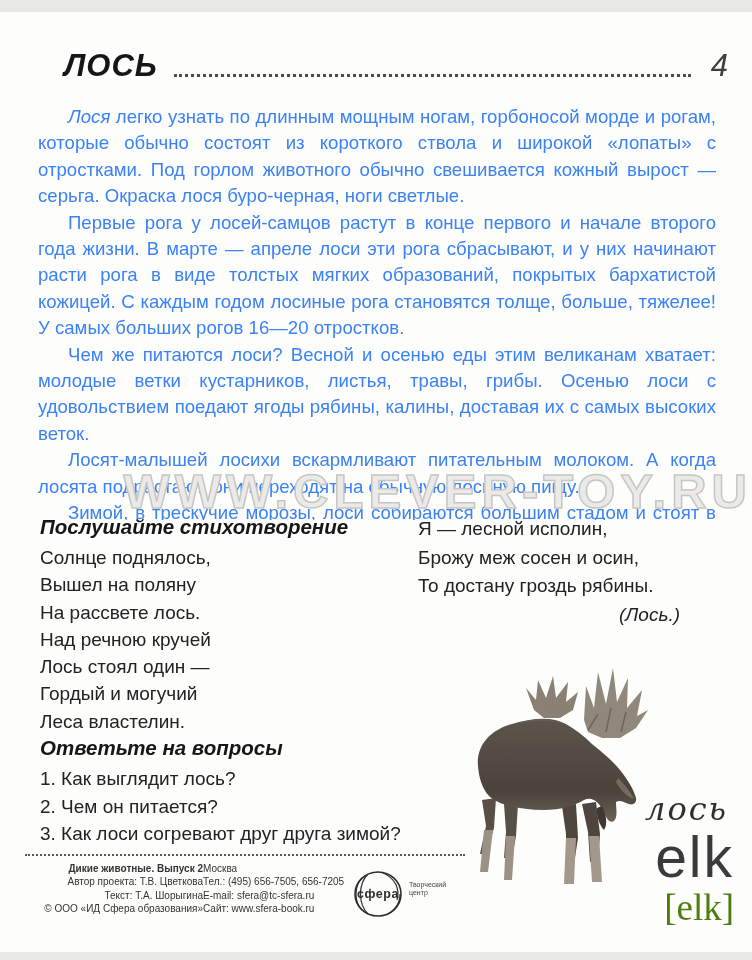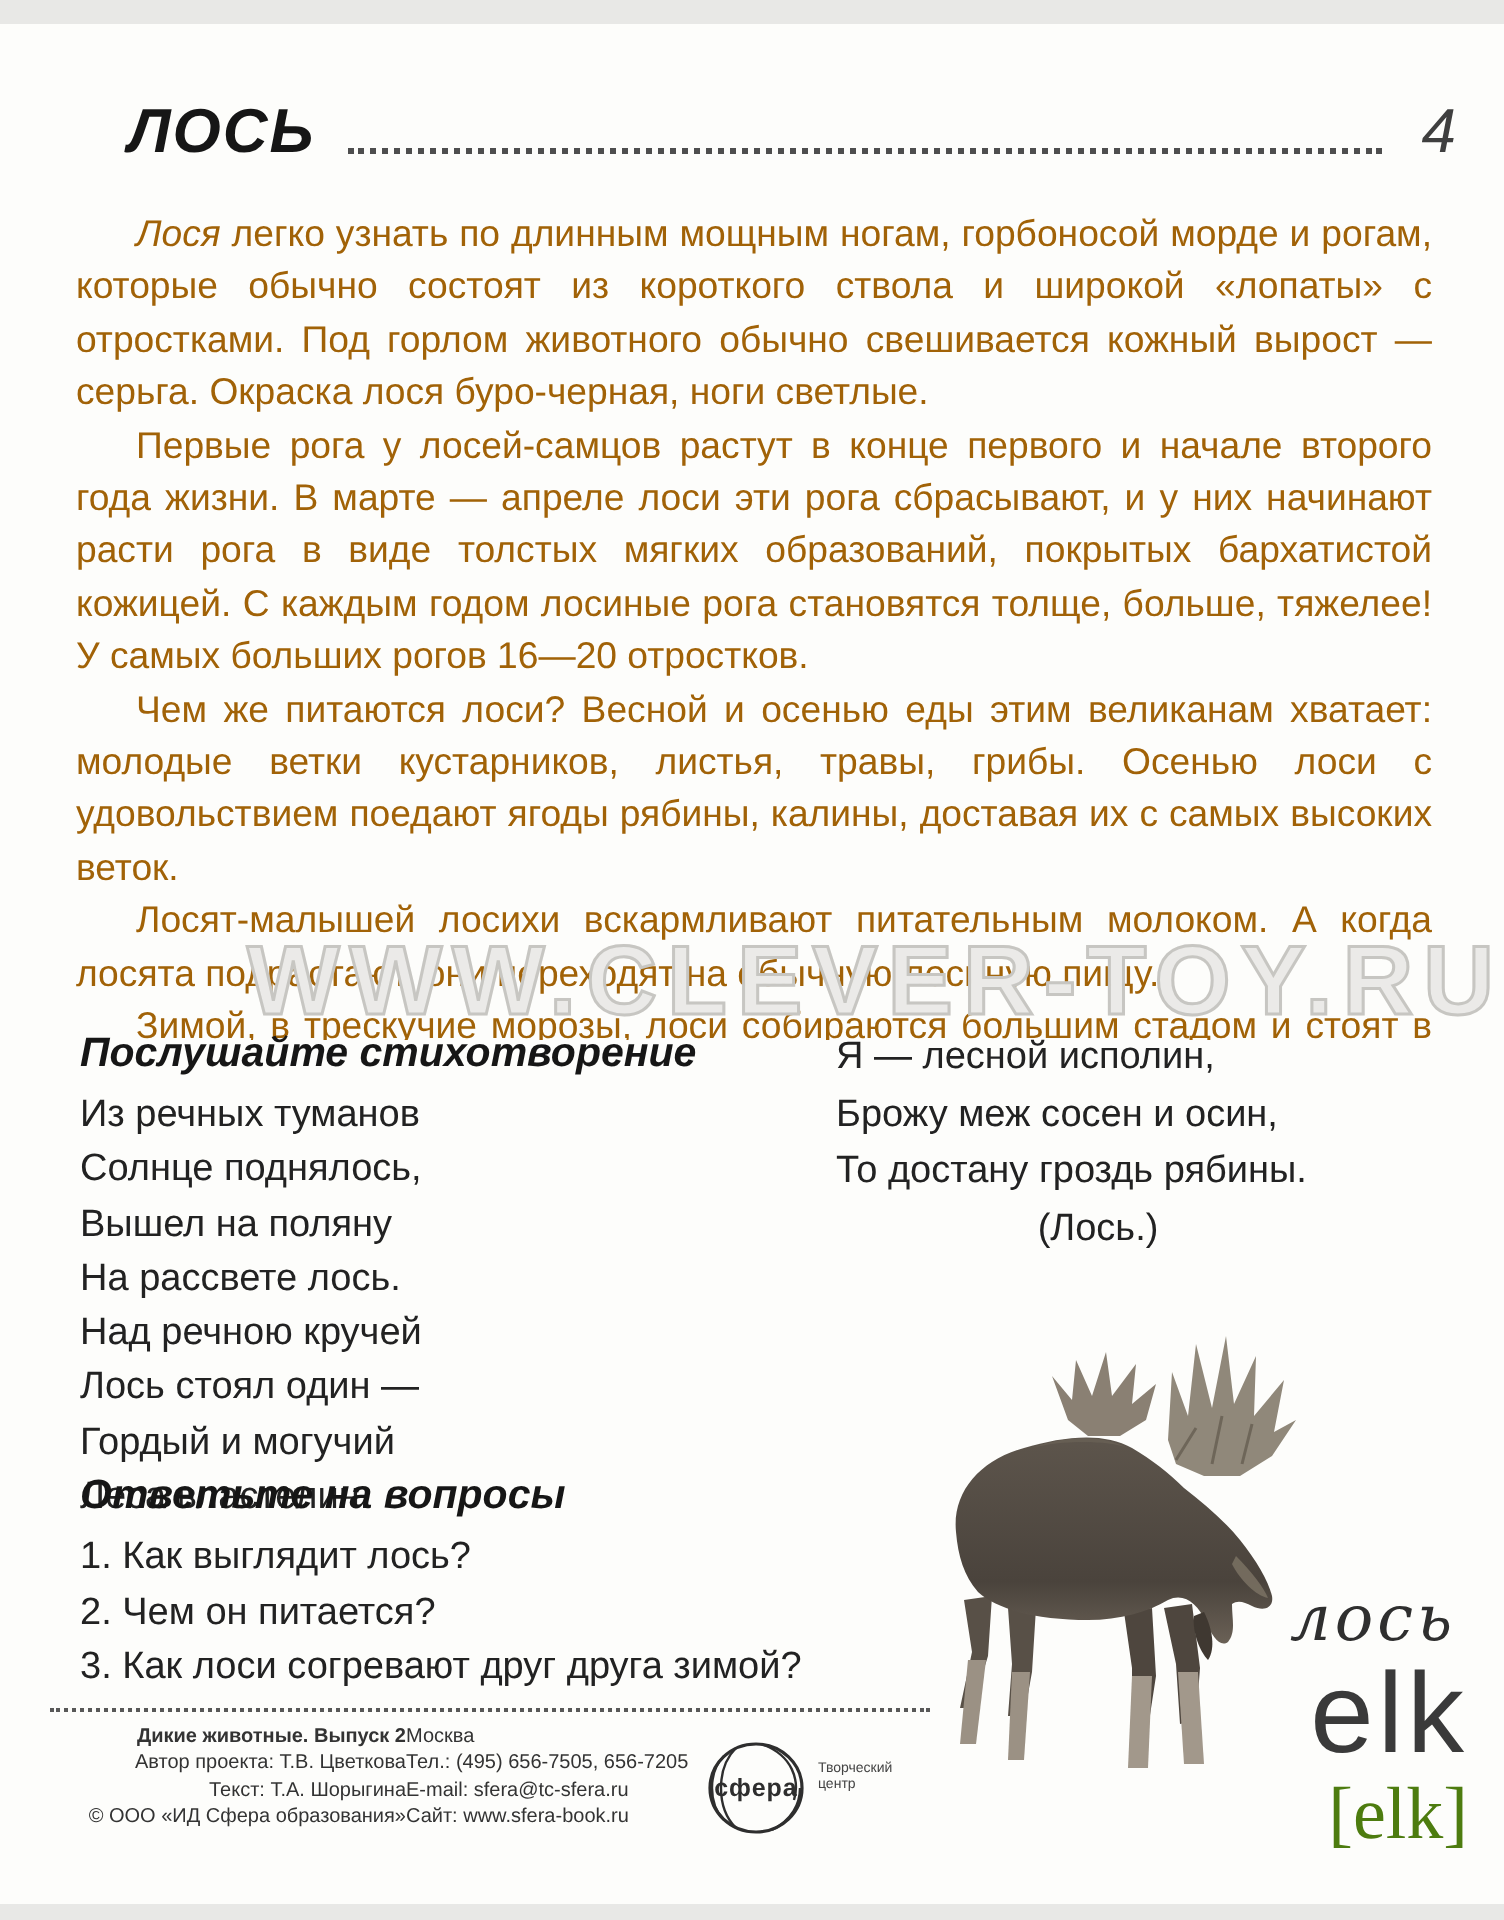--- a/index.html
+++ b/index.html
@@ -18,21 +18,21 @@
   .hdr-title {
     font-style:italic; font-weight:bold; font-size:31px; letter-spacing:1px;
     color:#161616; white-space:nowrap;
   }
   .hdr-dots { flex:1 1 auto; border-bottom:3.5px dotted #4e4e4e; margin-bottom:7px; }
   .hdr-num { font-style:italic; font-size:31px; color:#3f3f3f; padding-left:4px; }
 
   
   .article {
     position:absolute; top:92px; left:38px; width:678px; height:416px;
-    font-size:18.6px; line-height:26.4px; text-align:justify; color:#a16207;
+    font-size:18.6px; line-height:26.4px; text-align:justify; color:#3b82f6;
     overflow:hidden;
   }
   .article p { text-indent:30px; }
   .lead-italic { font-style:italic; }
 
   
   .watermark {
     position:absolute; top:448px; left:0; width:752px; text-align:right;
     font-weight:bold; font-size:49px; letter-spacing:5px; line-height:62px;
     color:rgba(255,255,255,0.50);
@@ -43,21 +43,21 @@
 
   
   .sec-heading {
     font-style:italic; font-weight:bold; font-size:20.5px; color:#161616;
     margin-bottom:5px; white-space:nowrap;
   }
   .poem  { position:absolute; top:503px; left:40px;  width:350px; font-size:19px; }
   .poem .line   { line-height:27.3px; }
   .riddle{ position:absolute; top:503px; left:418px; width:306px; font-size:19px; }
   .riddle .line { line-height:28.6px; }
-  .riddle-answer{ text-align:center; padding-right:44px; line-height:29px; }
+  .riddle-answer{ text-align:right; padding-right:44px; font-style:italic; line-height:29px; }
 
   .questions { position:absolute; top:724px; left:40px; width:440px; font-size:19px; }
   .questions .line { line-height:27.6px; }
 
   
   .moose { position:absolute; top:646px; left:456px; width:208px; height:232px; }
 
   
   .vocab { position:absolute; top:779px; right:18px; width:150px; text-align:right; z-index:4; }
   .vocab-ru {
@@ -112,21 +112,20 @@
     <p>Первые рога у лосей-самцов растут в конце первого и начале второго года жизни. В марте — апреле лоси эти рога сбрасывают, и у них начинают расти рога в виде толстых мягких образований, покрытых бархатистой кожицей. С каждым годом лосиные рога становятся толще, больше, тяжелее! У самых больших рогов 16—20 отростков.</p>
     <p>Чем же питаются лоси? Весной и осенью еды этим великанам хватает: молодые ветки кустарников, листья, травы, грибы. Осенью лоси с удовольствием поедают ягоды рябины, калины, доставая их с самых высоких веток.</p>
     <p>Лосят-малышей лосихи вскармливают питательным молоком. А когда лосята подрастают, они переходят на обычную лосиную пищу.</p>
     <p>Зимой, в трескучие морозы, лоси собираются большим стадом и стоят в заснеженном лесу, согревая друг друга теплом своих тел.</p>
   </div>
 
   <div class="watermark">WWW.CLEVER-TOY.RU</div>
 
   <div class="poem">
     <div class="sec-heading">Послушайте стихотворение</div>
-    <div class="line">Из речных туманов</div>
     <div class="line">Солнце поднялось,</div>
     <div class="line">Вышел на поляну</div>
     <div class="line">На рассвете лось.</div>
     <div class="line">Над речною кручей</div>
     <div class="line">Лось стоял один —</div>
     <div class="line">Гордый и могучий</div>
     <div class="line">Леса властелин.</div>
   </div>
 
   <div class="riddle">

